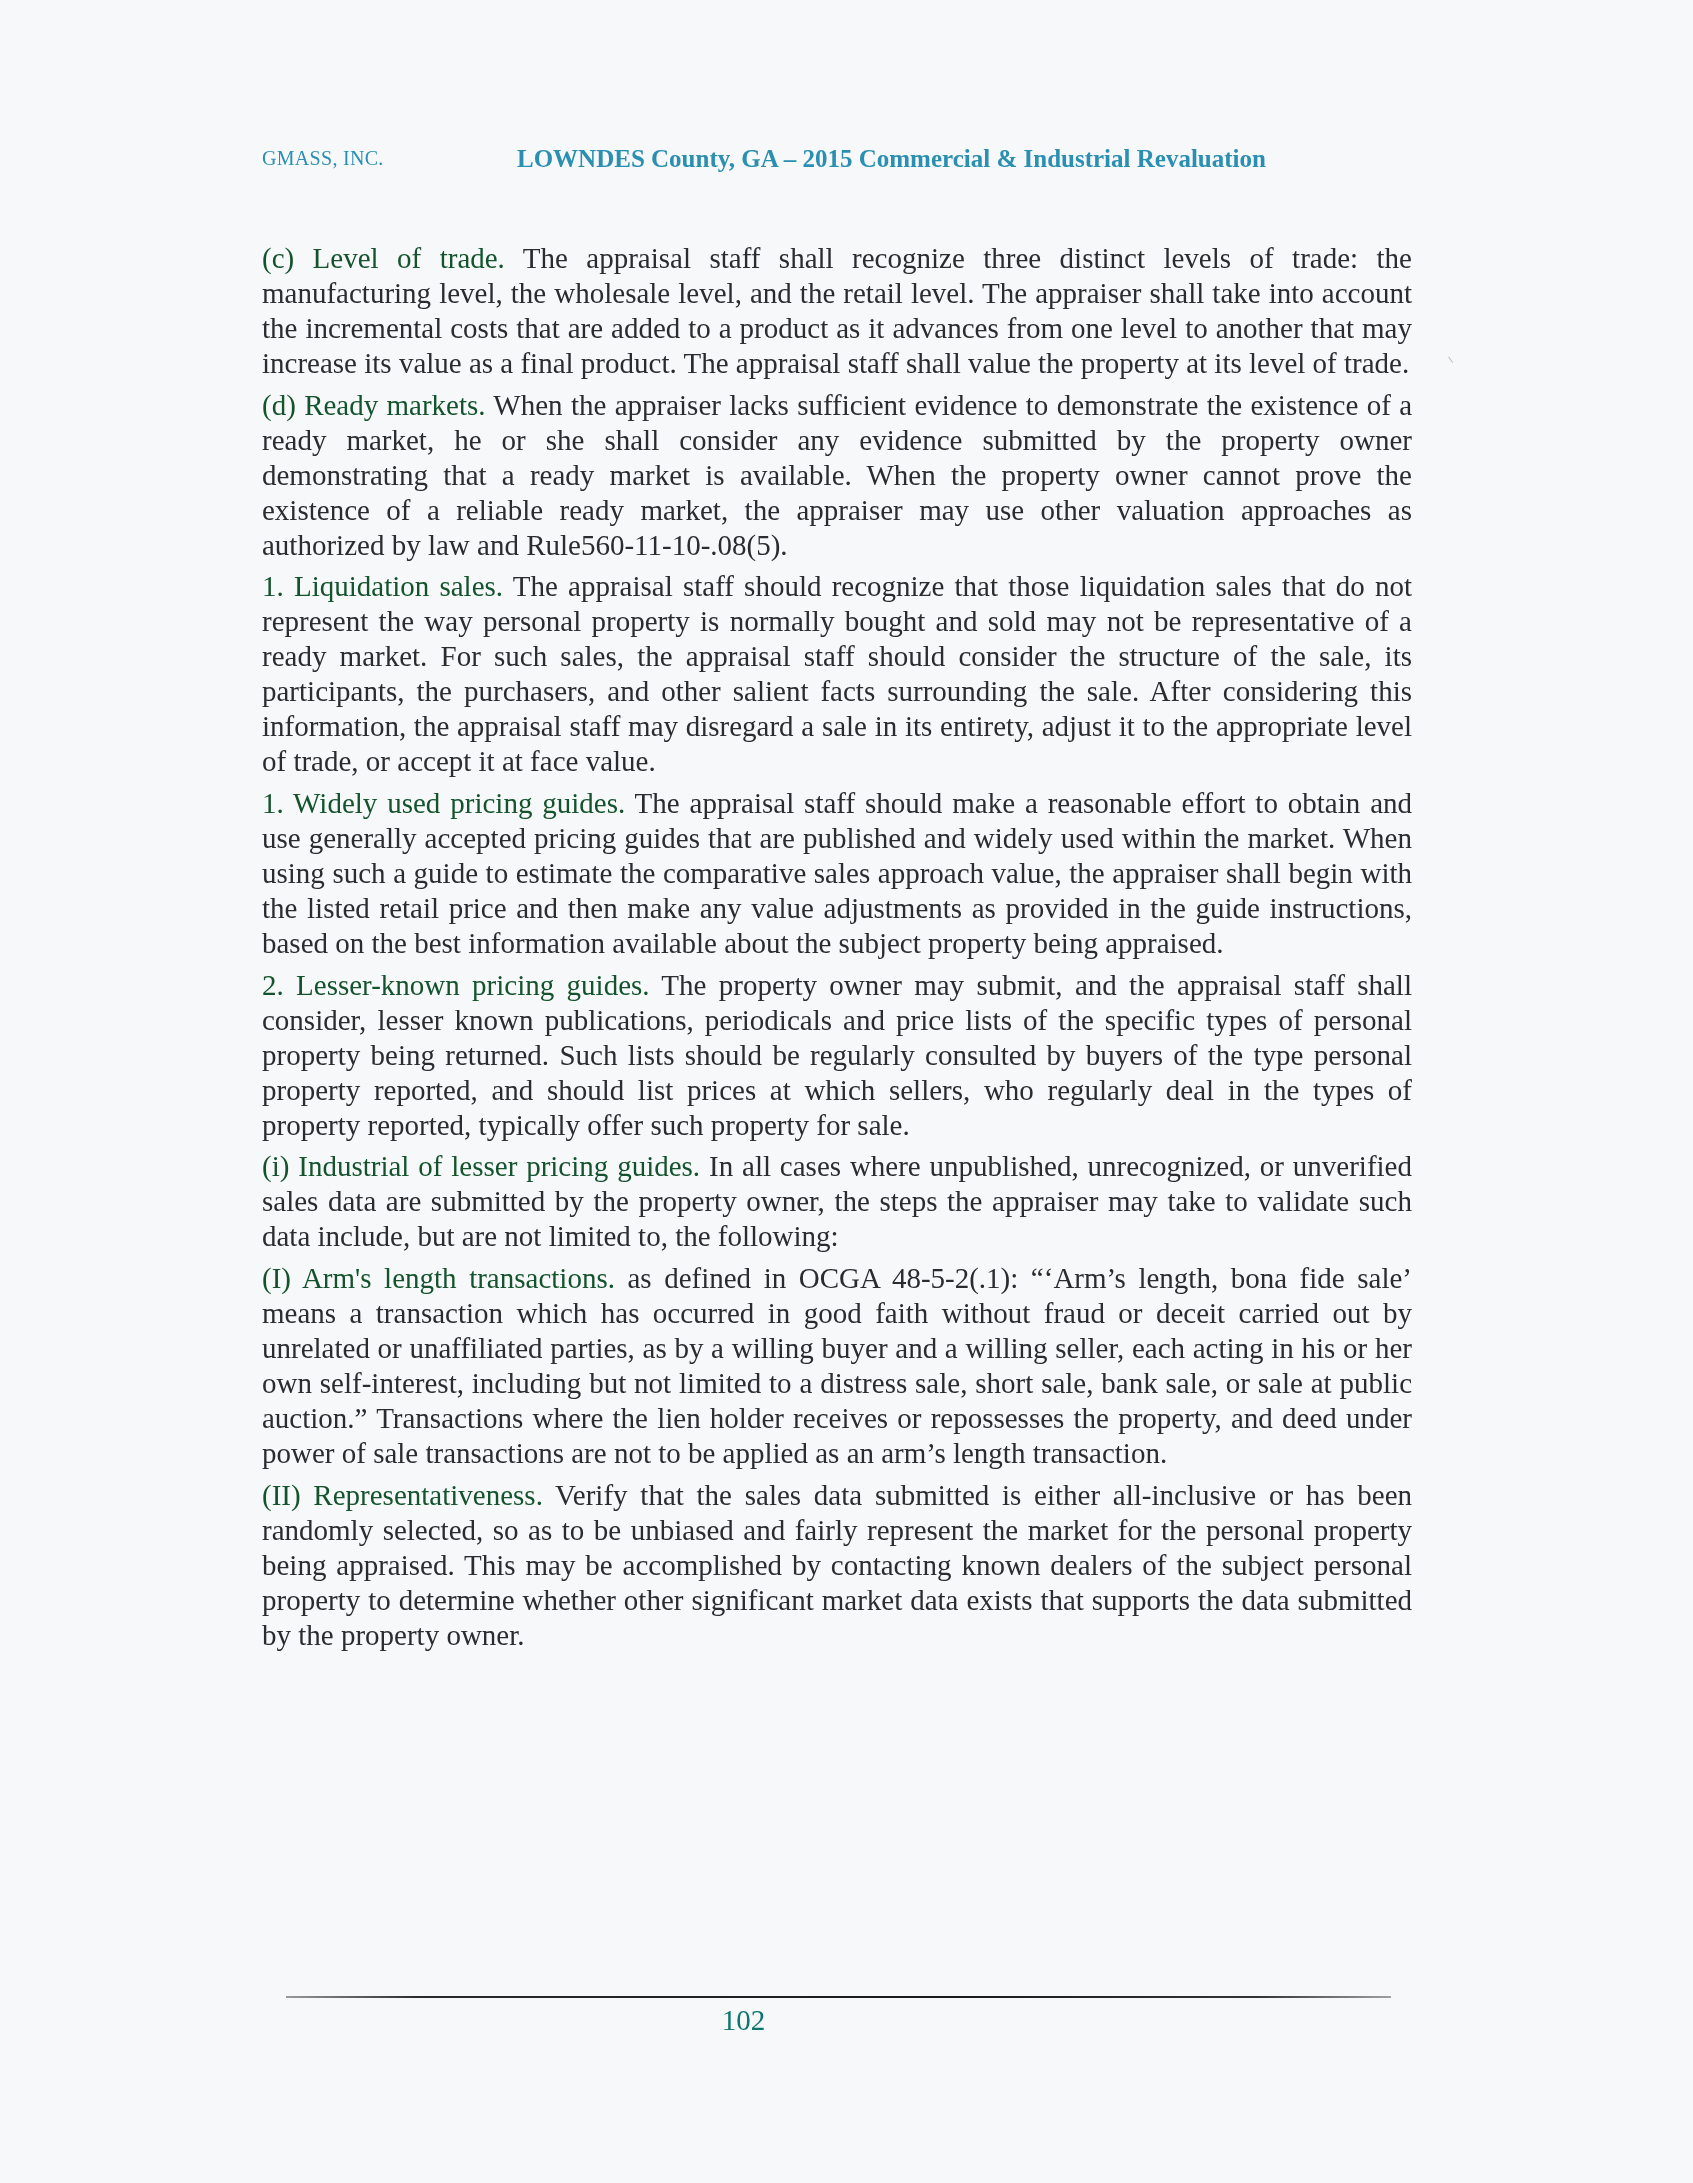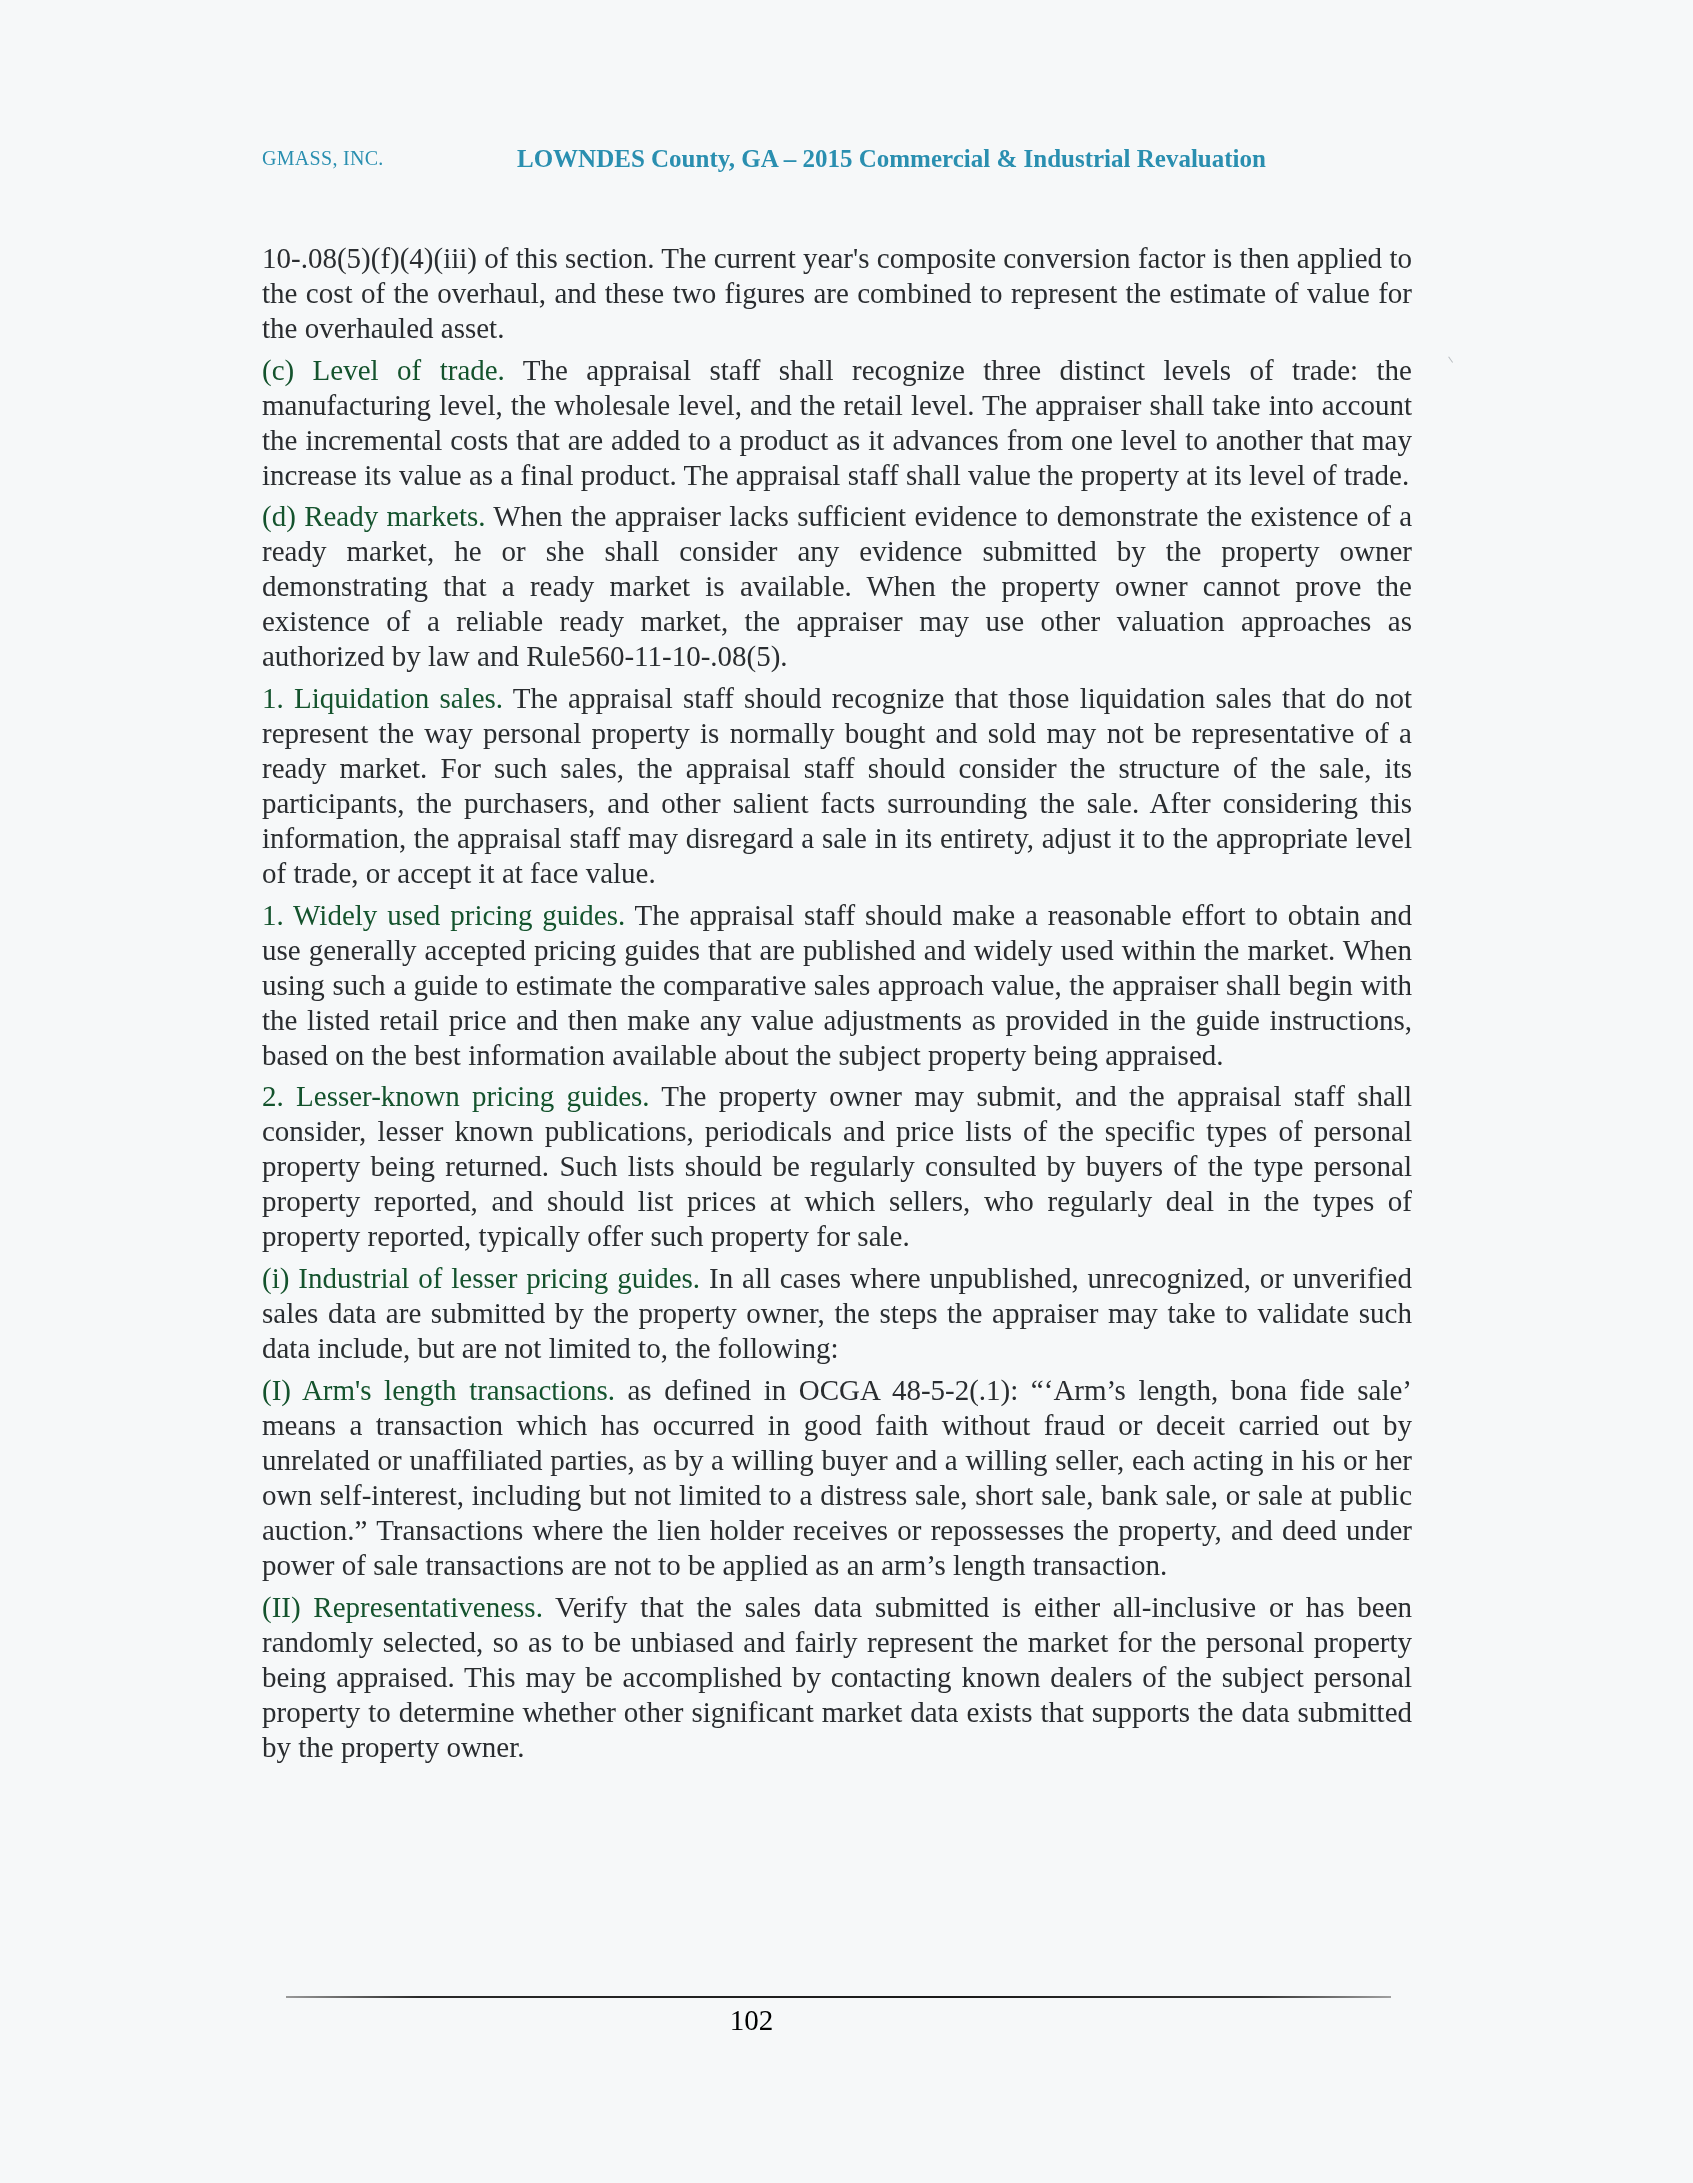--- a/index.html
+++ b/index.html
@@ -59,26 +59,26 @@
       position: absolute;
       top: 1996px;
       left: 286px;
       width: 1105px;
       height: 2px;
       background: linear-gradient(to right, #9a9a9a 0%, #2a2a2a 12%, #1a1a1a 60%, #333 88%, #a0a0a0 100%);
     }
     .page-number {
       position: absolute;
       top: 2000px;
-      left: 16px;
+      left: 8px;
       width: 1471px;
       text-align: center;
       font-size: 29px;
       line-height: 40px;
-      color: #000000;
+      color: #0f766e;
     }
     .scan-mark {
       position: absolute;
       left: 1450px;
       top: 356px;
       width: 1.3px;
       height: 6.7px;
       background: #b8bcc0;
       transform: rotate(-35deg);
     }
@@ -87,21 +87,20 @@
 <body>
 
 <div class="page-header">
   <span class="header-company">GMASS, INC.</span>
   <span class="header-title">LOWNDES County, GA – 2015 Commercial &amp; Industrial Revaluation</span>
 </div>
 
 <div class="scan-mark"></div>
 
 <div class="body-text">
-  <p class="para"><b></b><span>10-.08(5)(f)(4)(iii) of this section. The current year's composite conversion factor is then applied to the cost of the overhaul, and these two figures are combined to represent the estimate of value for the overhauled asset.</span></p>
   <p class="para"><b>(c) Level of trade.</b><span> The appraisal staff shall recognize three distinct levels of trade: the manufacturing level, the wholesale level, and the retail level. The appraiser shall take into account the incremental costs that are added to a product as it advances from one level to another that may increase its value as a final product. The appraisal staff shall value the property at its level of trade.</span></p>
   <p class="para"><b>(d) Ready markets.</b><span> When the appraiser lacks sufficient evidence to demonstrate the existence of a ready market, he or she shall consider any evidence submitted by the property owner demonstrating that a ready market is available. When the property owner cannot prove the existence of a reliable ready market, the appraiser may use other valuation approaches as authorized by law and Rule560-11-10-.08(5).</span></p>
   <p class="para"><b>1. Liquidation sales.</b><span> The appraisal staff should recognize that those liquidation sales that do not represent the way personal property is normally bought and sold may not be representative of a ready market. For such sales, the appraisal staff should consider the structure of the sale, its participants, the purchasers, and other salient facts surrounding the sale. After considering this information, the appraisal staff may disregard a sale in its entirety, adjust it to the appropriate level of trade, or accept it at face value.</span></p>
   <p class="para"><b>1. Widely used pricing guides.</b><span> The appraisal staff should make a reasonable effort to obtain and use generally accepted pricing guides that are published and widely used within the market. When using such a guide to estimate the comparative sales approach value, the appraiser shall begin with the listed retail price and then make any value adjustments as provided in the guide instructions, based on the best information available about the subject property being appraised.</span></p>
   <p class="para"><b>2. Lesser-known pricing guides.</b><span> The property owner may submit, and the appraisal staff shall consider, lesser known publications, periodicals and price lists of the specific types of personal property being returned. Such lists should be regularly consulted by buyers of the type personal property reported, and should list prices at which sellers, who regularly deal in the types of property reported, typically offer such property for sale.</span></p>
   <p class="para"><b>(i) Industrial of lesser pricing guides.</b><span> In all cases where unpublished, unrecognized, or unverified sales data are submitted by the property owner, the steps the appraiser may take to validate such data include, but are not limited to, the following:</span></p>
   <p class="para"><b>(I) Arm's length transactions.</b><span> as defined in OCGA 48-5-2(.1): “‘Arm’s length, bona fide sale’ means a transaction which has occurred in good faith without fraud or deceit carried out by unrelated or unaffiliated parties, as by a willing buyer and a willing seller, each acting in his or her own self-interest, including but not limited to a distress sale, short sale, bank sale, or sale at public auction.” Transactions where the lien holder receives or repossesses the property, and deed under power of sale transactions are not to be applied as an arm’s length transaction.</span></p>
   <p class="para"><b>(II) Representativeness.</b><span> Verify that the sales data submitted is either all-inclusive or has been randomly selected, so as to be unbiased and fairly represent the market for the personal property being appraised. This may be accomplished by contacting known dealers of the subject personal property to determine whether other significant market data exists that supports the data submitted by the property owner.</span></p>
 </div>
 

